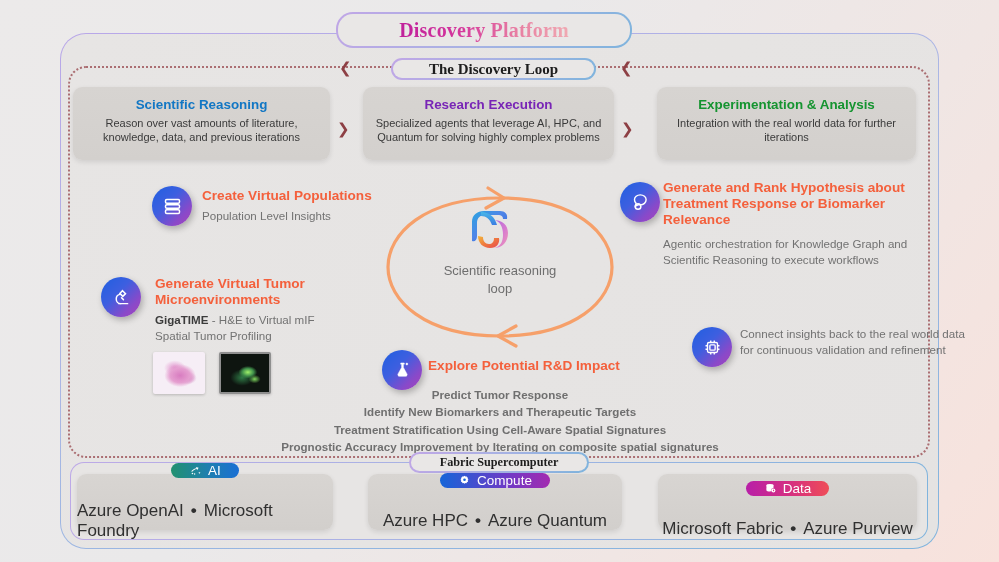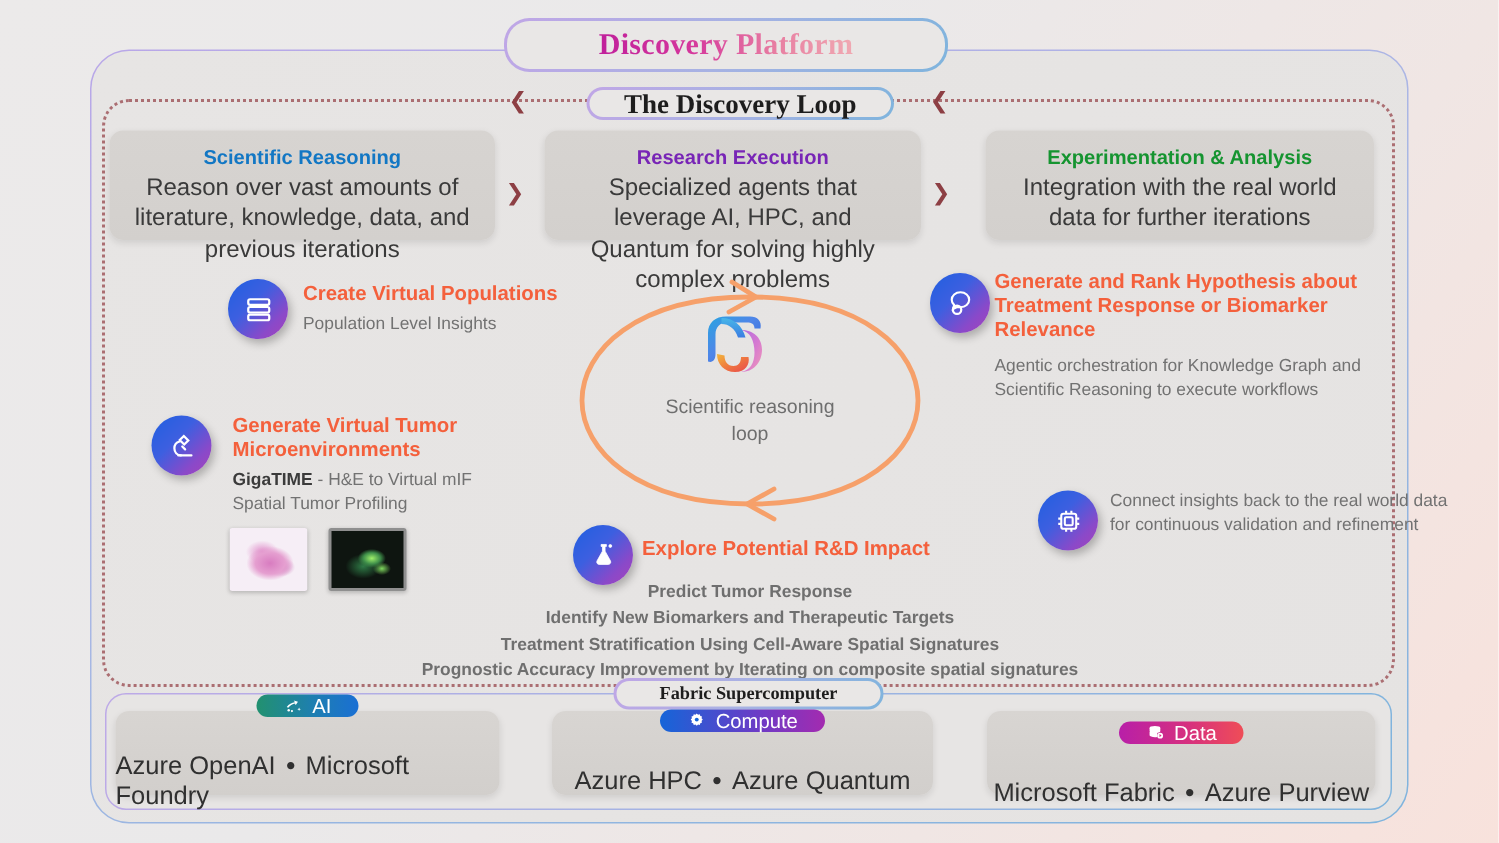--- a/index.html
+++ b/index.html
@@ -42,33 +42,33 @@
     box-sizing:border-box;
   }
 
   #title-pill{left:336px;top:12px;width:296px;height:36px;}
   #title-text{
     font-size:20px;font-weight:700;letter-spacing:.2px;
     background:linear-gradient(90deg,#c0209b 0%,#d4359c 35%,#e87fa2 70%,#f0a9b2 100%);
     -webkit-background-clip:text;background-clip:text;color:transparent;
   }
   #loop-pill{left:391px;top:58px;width:205px;height:22px;}
-  #loop-text{font-size:18px;font-weight:700;color:#1d1d1d;}
+  #loop-text{font-size:15px;font-weight:700;color:#1d1d1d;}
   #ssc-pill{left:409px;top:452px;width:180px;height:21px;}
   #ssc-text{font-size:12.2px;font-weight:700;color:#1d1d1d;}
 
   
   .topbox{
     position:absolute;border-radius:9px;
     background:linear-gradient(180deg,#d7d4d1 0%,#d3d0cd 100%);
     box-shadow:0 2px 5px rgba(0,0,0,.10);
     text-align:center;box-sizing:border-box;padding:10px 12px 8px;
   }
   .topbox h3{margin:0 0 4px;font-size:13.4px;font-weight:700;}
-  .topbox p{margin:0;font-size:16px;line-height:1.28;color:#3a3a3a;}
+  .topbox p{margin:0;font-size:11px;line-height:1.28;color:#3a3a3a;}
   #tb0{left:73px;top:87px;width:257px;height:73px;}
   #tb1{left:363px;top:87px;width:251px;height:73px;}
   #tb2{left:657px;top:87px;width:259px;height:73px;}
   #tb0 h3{color:#1277c4;}
   #tb1 h3{color:#7825b6;}
   #tb2 h3{color:#159430;}
 
   
   #ring{position:absolute;left:374px;top:186px;width:252px;height:162px;pointer-events:none;}
   #ring-label{

